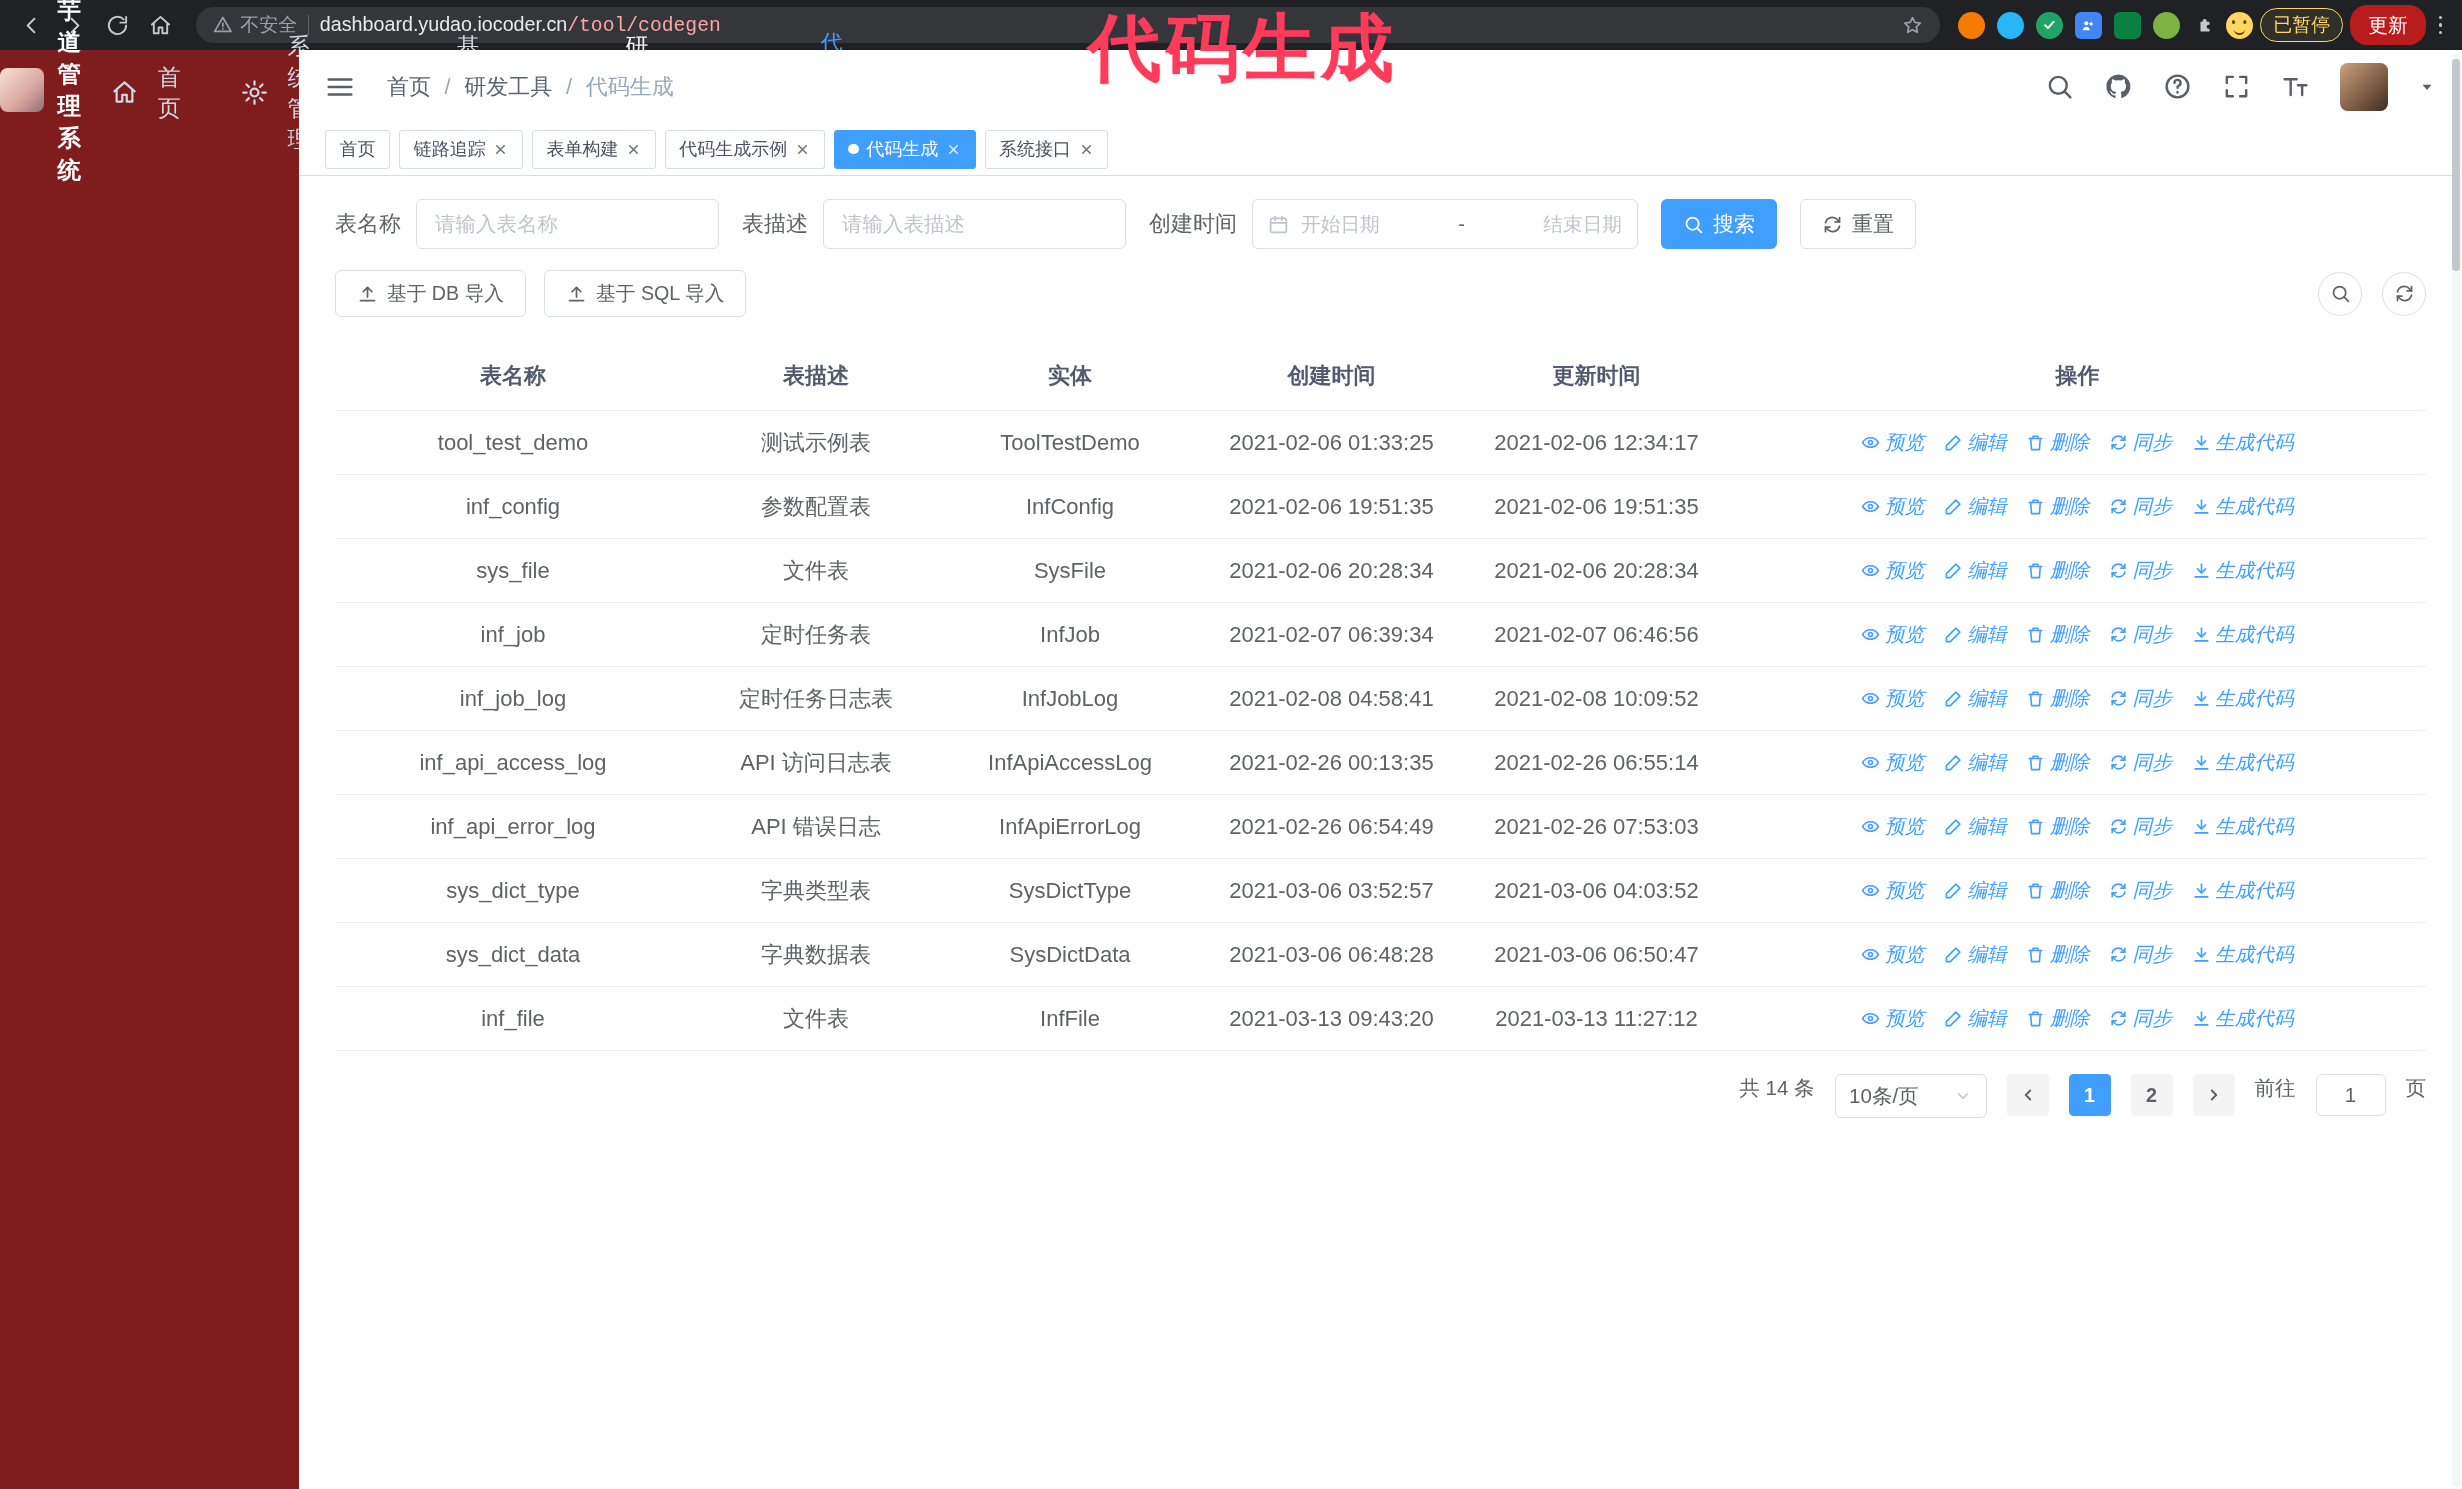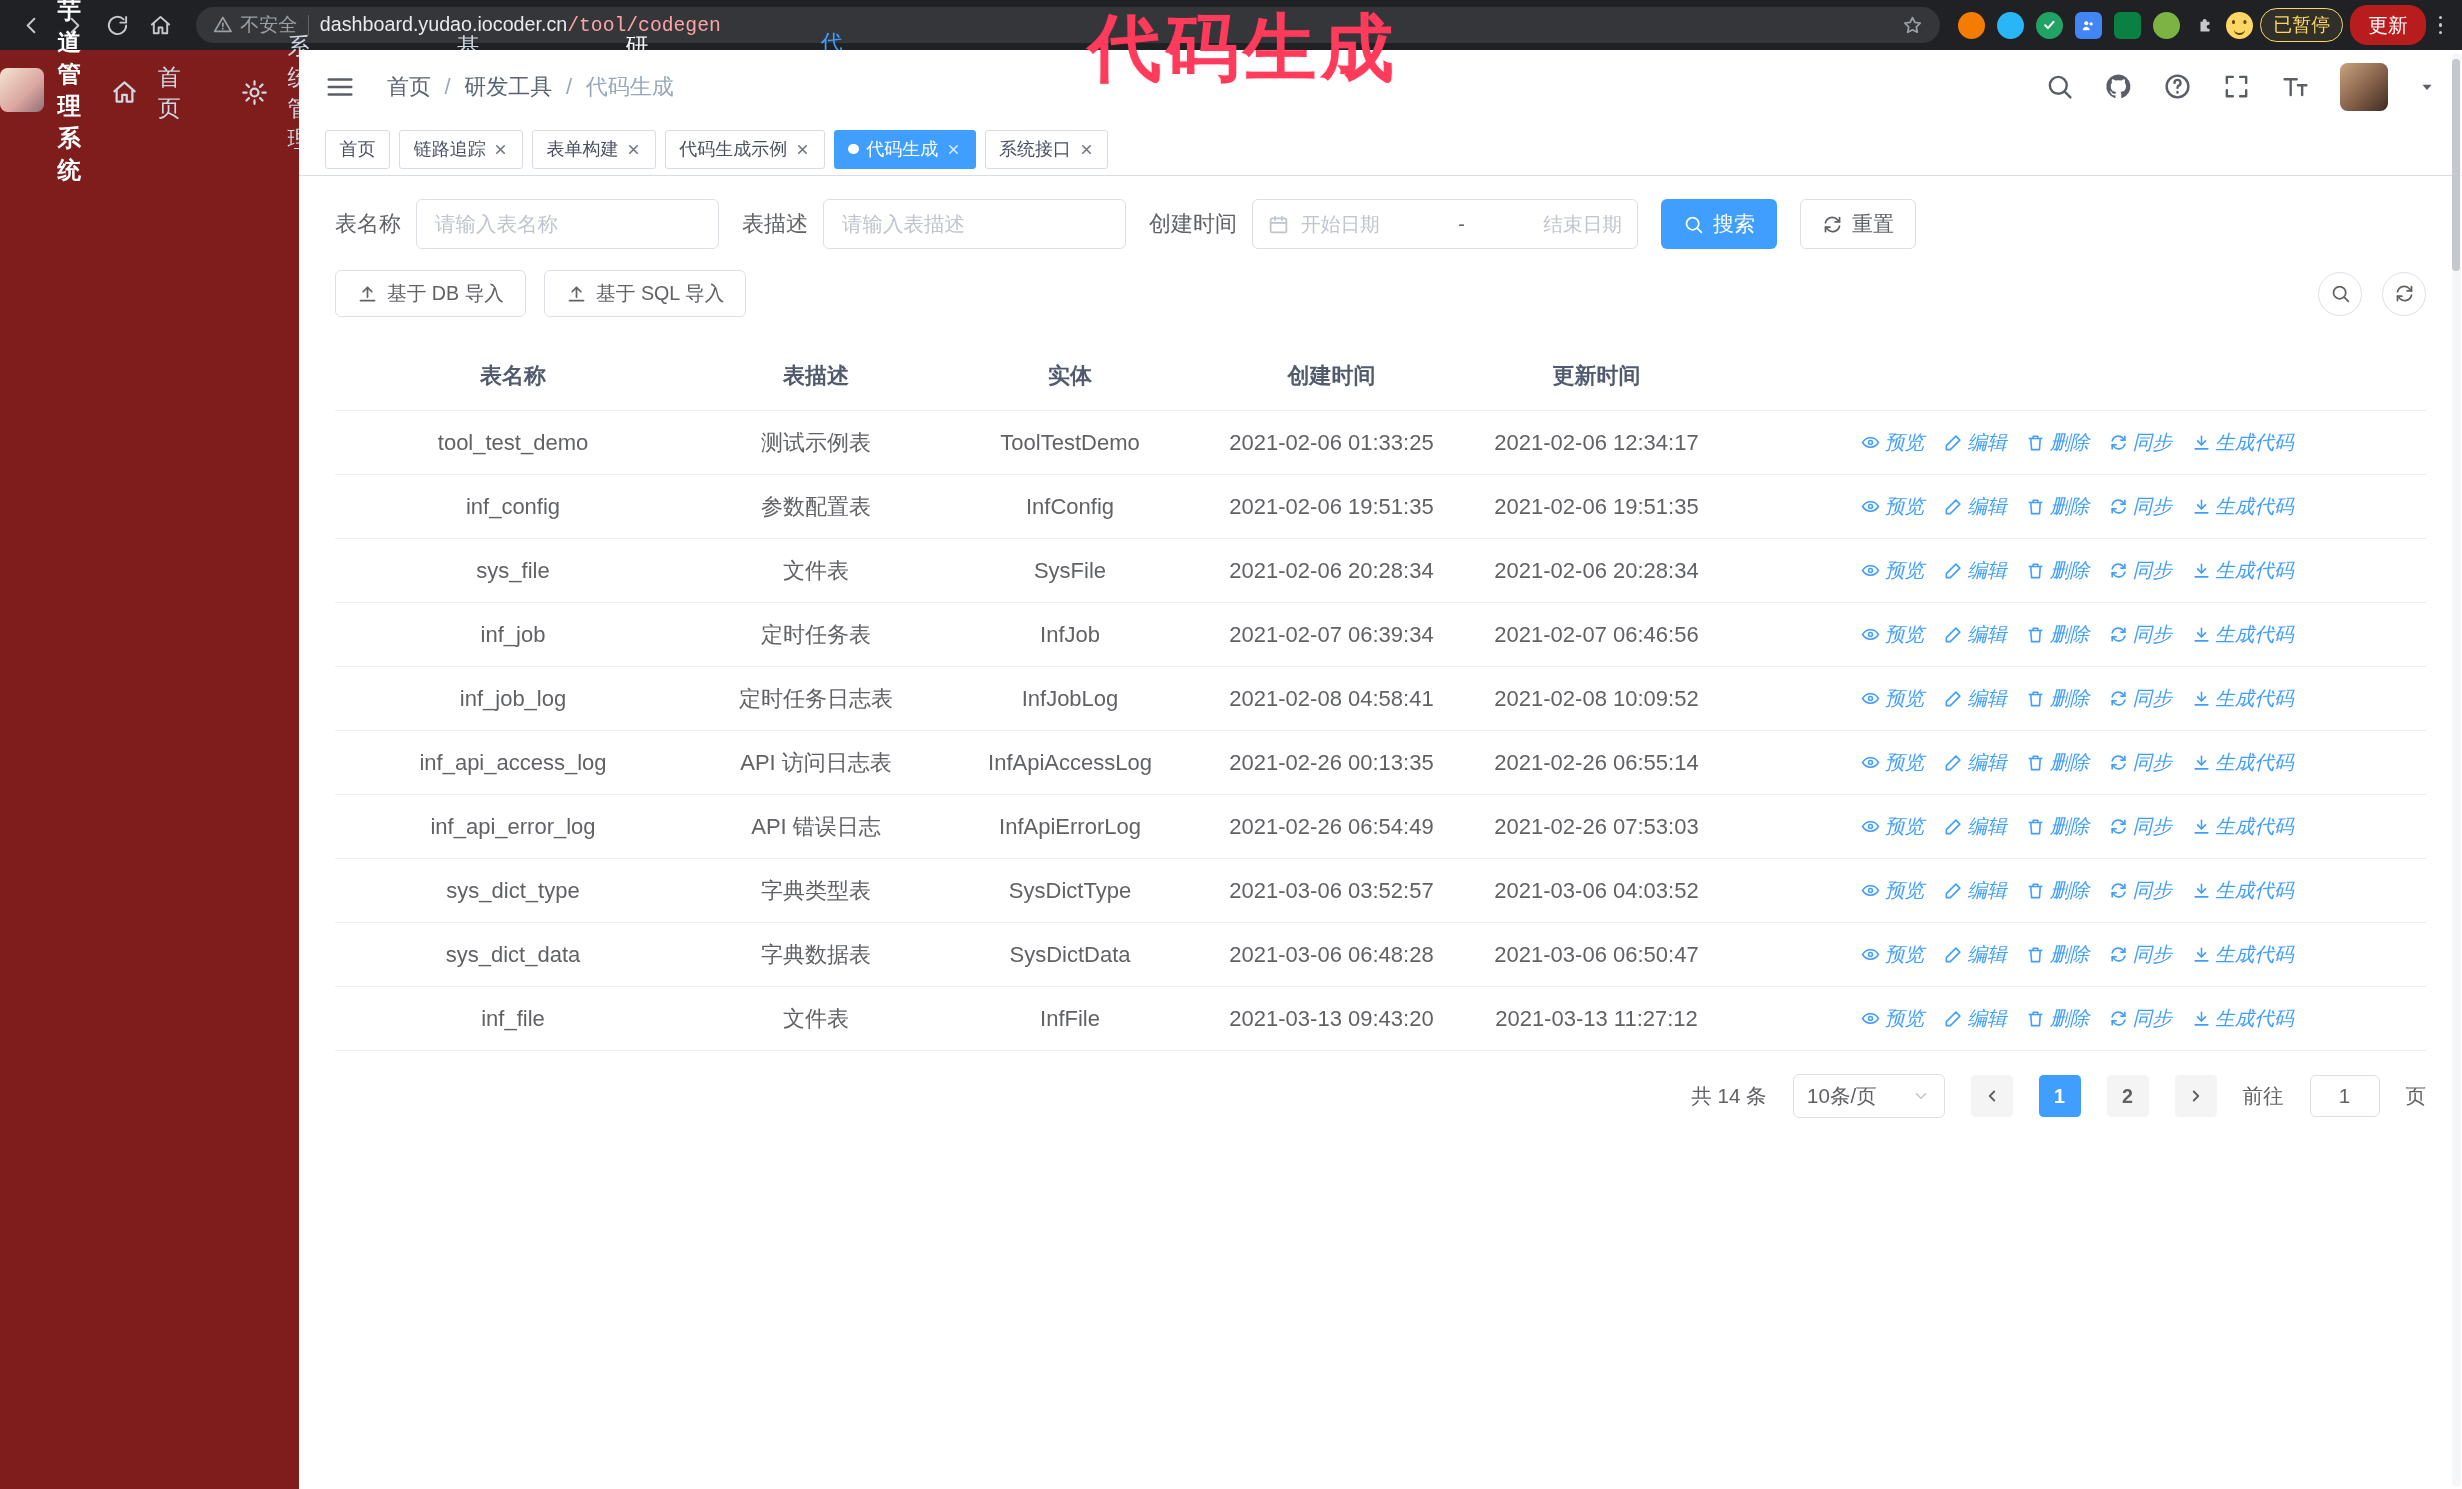--- a/index.html
+++ b/index.html
@@ -99,21 +99,21 @@
   .thead { font-weight:bold; color:#515a6e; font-size:22px; padding:19.7px 0; border-bottom:1.5px solid #ebeef5; }
   .thead div { text-align:center; }
   .trow { padding:15px 0; border-bottom:1.5px solid #ebeef5; color:#606266; font-size:22px; }
   .cell { text-align:center; padding:0 9px; line-height:1.5; }
   .cell.date { word-break:break-all; }
   .ops { display:flex; justify-content:center; align-items:center; gap:19.7px; }
   .op { display:inline-flex; align-items:center; gap:4.5px; color:#409EFF; font-size:19.7px; cursor:pointer; white-space:nowrap;font-style:italic; }
   .op svg { width:19px; height:19px; }
 
   
-  .pagination { margin-top:23px; display:flex; justify-content:flex-end; align-items:center; gap:26px; font-size:20.5px; color:#606266; padding-bottom:18px; }
+  .pagination { margin-top:23px; display:flex; justify-content:flex-end; gap:20px; font-size:20.5px; color:#606266; padding-bottom:18px; }
   .psel { width:152px; height:44px; border:1.5px solid #dcdfe6; border-radius:6px; display:flex; align-items:center; justify-content:space-between; padding:0 13.6px; cursor:pointer; background:#fff; }
   .psel svg { width:18px; height:18px; color:#c0c4cc; }
   .pbtn { min-width:42px; height:42px; border-radius:4.5px; background:#f4f4f5; color:#606266; display:flex; align-items:center; justify-content:center; font-weight:bold; cursor:pointer; border:none; font-size:19.7px; font-family:inherit; }
   .pbtn svg { width:18px; height:18px; }
   .pbtn.active { background:#409EFF; color:#fff; }
   .goto { width:70px; height:42px; border:1.5px solid #dcdfe6; border-radius:6px; text-align:center; font-size:20.5px; color:#606266; outline:none; font-family:inherit; }
 
   
   .scrollbar { position:absolute; top:53px; right:1.5px; bottom:3px; width:9px; background:#f5f6f7; border-radius:4.5px; }
   .thumb { position:absolute; top:6px; left:0.8px; width:7.6px; height:212px; background:#c4c7cc; border-radius:3.8px; cursor:grab; }
@@ -448,20 +448,21 @@
         </div>
       </div>
 
       <div class="table">
         <div class="thead">
           <div>表名称</div>
           <div>表描述</div>
           <div>实体</div>
           <div>创建时间</div>
           <div>更新时间</div>
+          <div>操作</div>
         </div>
         <div>
             <div class="trow">
               <div class="cell">tool_test_demo</div>
               <div class="cell">测试示例表</div>
               <div class="cell">ToolTestDemo</div>
               <div class="cell date">2021-02-06 01:33:25</div>
               <div class="cell date">2021-02-06 12:34:17</div>
               <div class="cell ops">
                 <a class="op">

